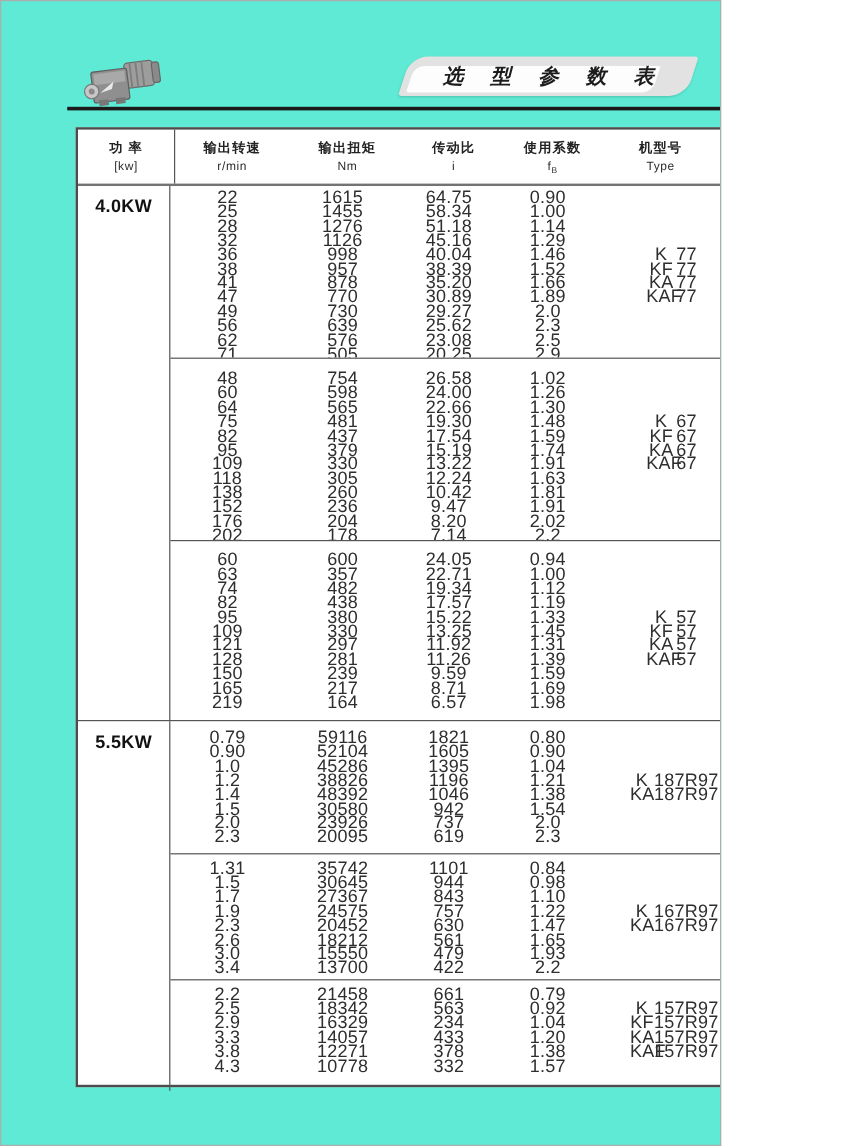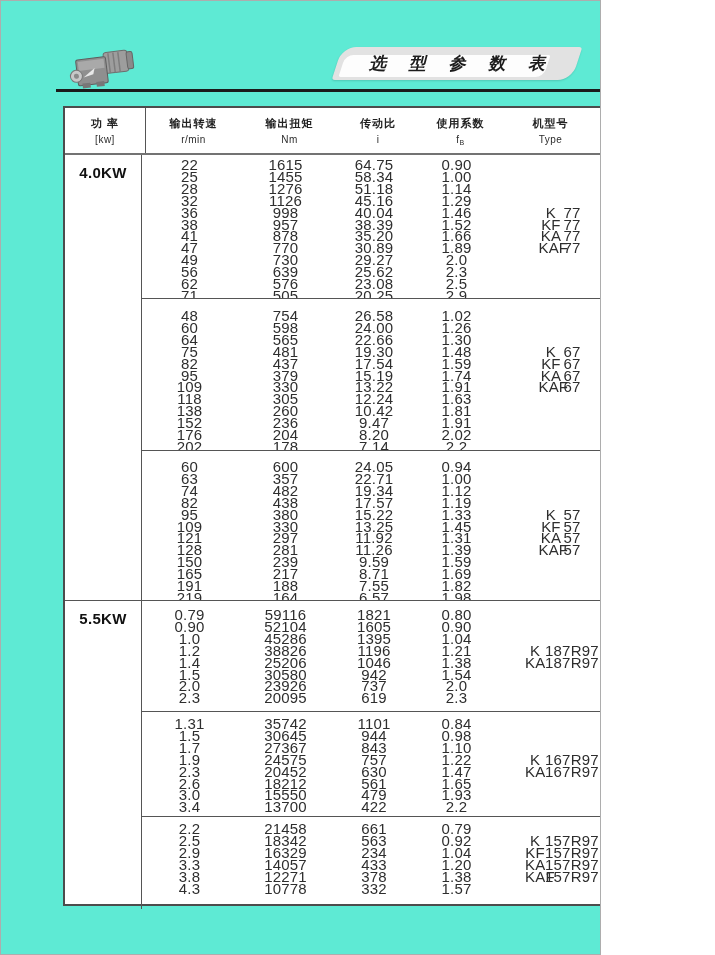--- a/index.html
+++ b/index.html
@@ -410,28 +410,20 @@
               </div>
               <div class="row">
                 <span class="c">165</span>
                 <span class="c">217</span>
                 <span class="c">8.71</span>
                 <span class="c">1.69</span>
                 <span class="c c-type"><span class="tn"></span><span class="ts"></span></span>
                 <span class="c c-p"></span>
               </div>
               <div class="row">
-                <span class="c">191</span>
-                <span class="c">188</span>
-                <span class="c">7.55</span>
-                <span class="c">1.82</span>
-                <span class="c c-type"><span class="tn"></span><span class="ts"></span></span>
-                <span class="c c-p"></span>
-              </div>
-              <div class="row">
                 <span class="c">219</span>
                 <span class="c">164</span>
                 <span class="c">6.57</span>
                 <span class="c">1.98</span>
                 <span class="c c-type"><span class="tn"></span><span class="ts"></span></span>
                 <span class="c c-p"></span>
               </div>
             </div>
           </div>
         </div>
@@ -468,21 +460,21 @@
               <div class="row">
                 <span class="c">1.2</span>
                 <span class="c">38826</span>
                 <span class="c">1196</span>
                 <span class="c">1.21</span>
                 <span class="c c-type"><span class="tn">K</span><span class="ts">187R97</span></span>
                 <span class="c c-p">4</span>
               </div>
               <div class="row">
                 <span class="c">1.4</span>
-                <span class="c">25206</span>
+                <span class="c">48392</span>
                 <span class="c">1046</span>
                 <span class="c">1.38</span>
                 <span class="c c-type"><span class="tn">KA</span><span class="ts">187R97</span></span>
                 <span class="c c-p">4</span>
               </div>
               <div class="row">
                 <span class="c">1.5</span>
                 <span class="c">30580</span>
                 <span class="c">942</span>
                 <span class="c">1.54</span>

